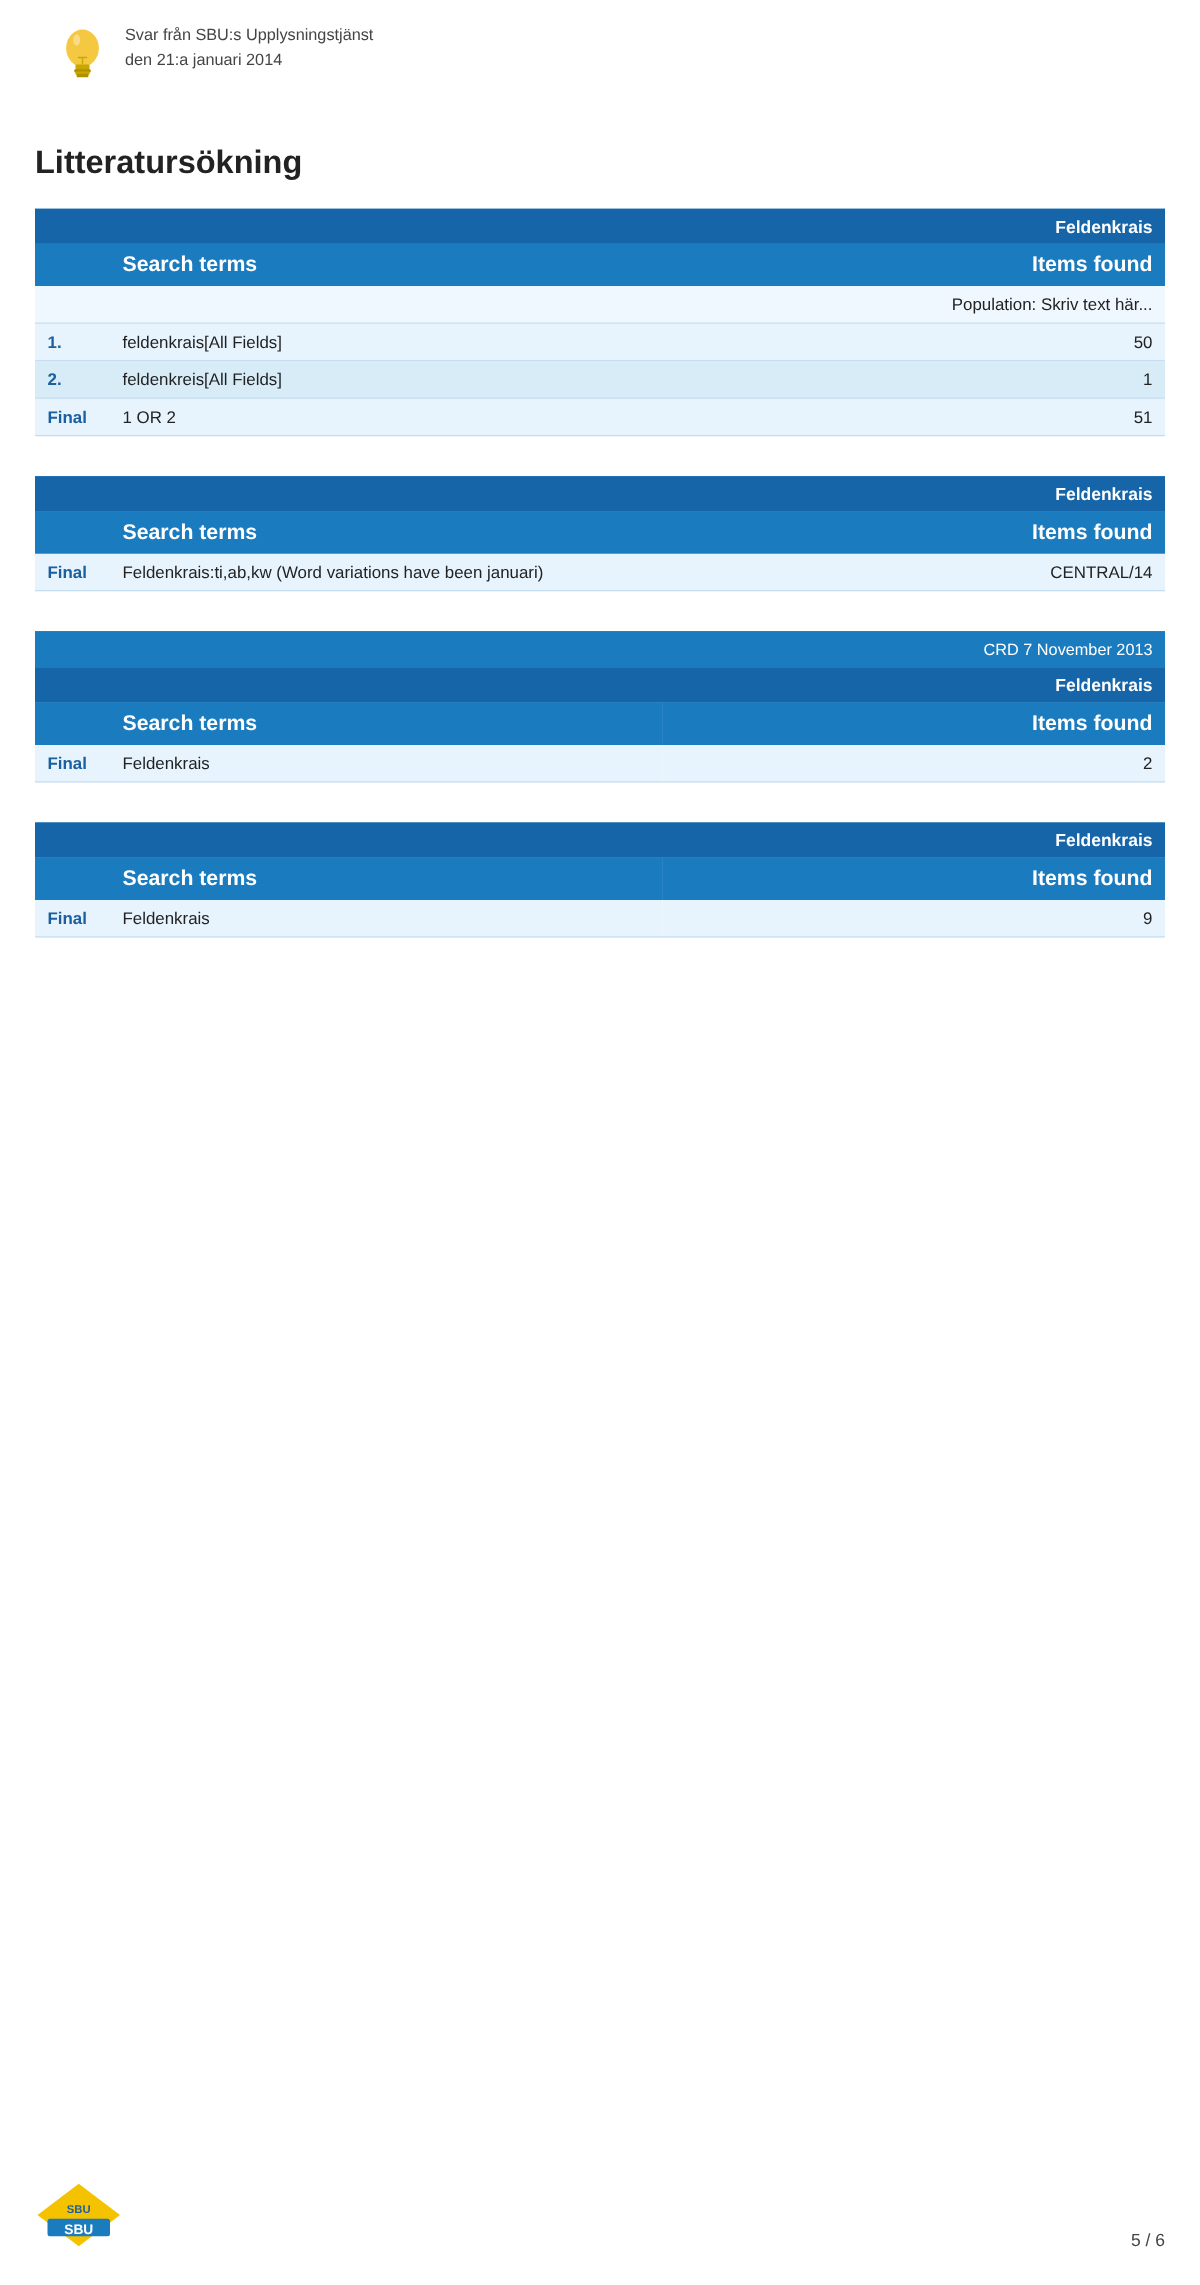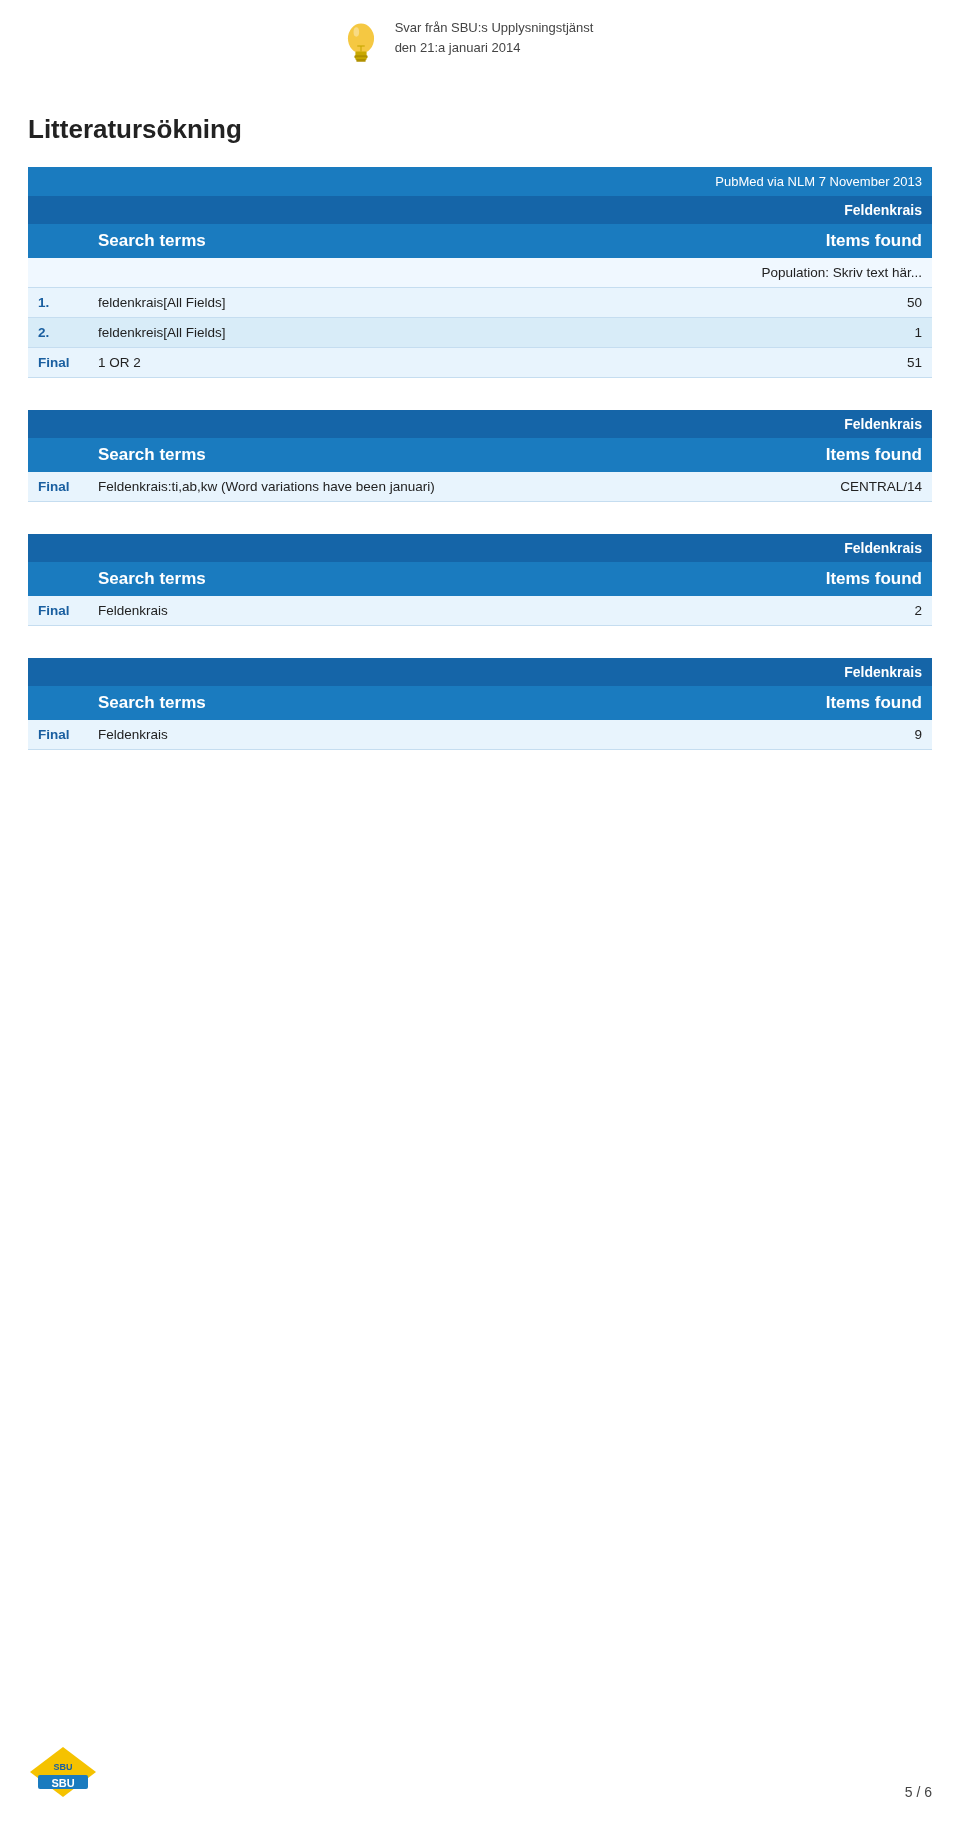--- a/index.html
+++ b/index.html
@@ -9,23 +9,24 @@
       font-size: 14px;
       color: #222;
       width: 960px;
       min-height: 1828px;
       position: relative;
     }
 
     
     .header {
       display: flex;
-      justify-content: center;
+      justify-content: flex-start;
       align-items: flex-start;
       padding: 18px 28px 10px 0;
+      margin-left: 44px;
     }
     .header-right {
       display: flex;
       align-items: flex-start;
       gap: 12px;
     }
     .bulb-icon {
       width: 44px;
       height: 56px;
       flex-shrink: 0;
@@ -147,23 +148,20 @@
   </div>
 </div>
 
 <div class="main-title">Litteratursökning</div>
 
 <div id="sections-container">
     <div class="section">
       <table class="search-table">
         <thead>
           <tr>
-            <th colspan="3" style="background:#1a7bbf; font-weight:normal; font-size:13px; padding:7px 10px;">PubMed via NLM 7 November 2013</th>
-          </tr>
-          <tr>
             <th colspan="3" style="background:#1565a8; font-size:14px; font-weight:bold; padding:6px 10px;">Feldenkrais</th>
           </tr>
           <tr>
             <th style="width:60px; background:#1a7bbf;"></th>
             <th style="background:#1a7bbf;">Search terms</th>
             <th style="background:#1a7bbf; text-align:right;">Items found</th>
           </tr>
         </thead>
         <tbody>
 
@@ -211,20 +209,23 @@
           <td class="row-search">Feldenkrais:ti,ab,kw (Word variations have been januari)</td>
           <td style="text-align:right;">CENTRAL/14</td>
         </tr>
       </tbody>
       </table>
     </div>
     <div class="section">
       <table class="search-table">
         <thead>
           <tr>
+            <th colspan="3" style="background:#1a7bbf; font-weight:normal; font-size:13px; padding:7px 10px;">CRD 7 November 2013</th>
+          </tr>
+          <tr>
             <th colspan="3" style="background:#1565a8; font-size:14px; font-weight:bold; padding:6px 10px;">Feldenkrais</th>
           </tr>
           <tr>
             <th style="width:60px; background:#1a7bbf;"></th>
             <th style="background:#1a7bbf;">Search terms</th>
             <th style="background:#1a7bbf; text-align:right;">Items found</th>
           </tr>
         </thead>
         <tbody>
 

